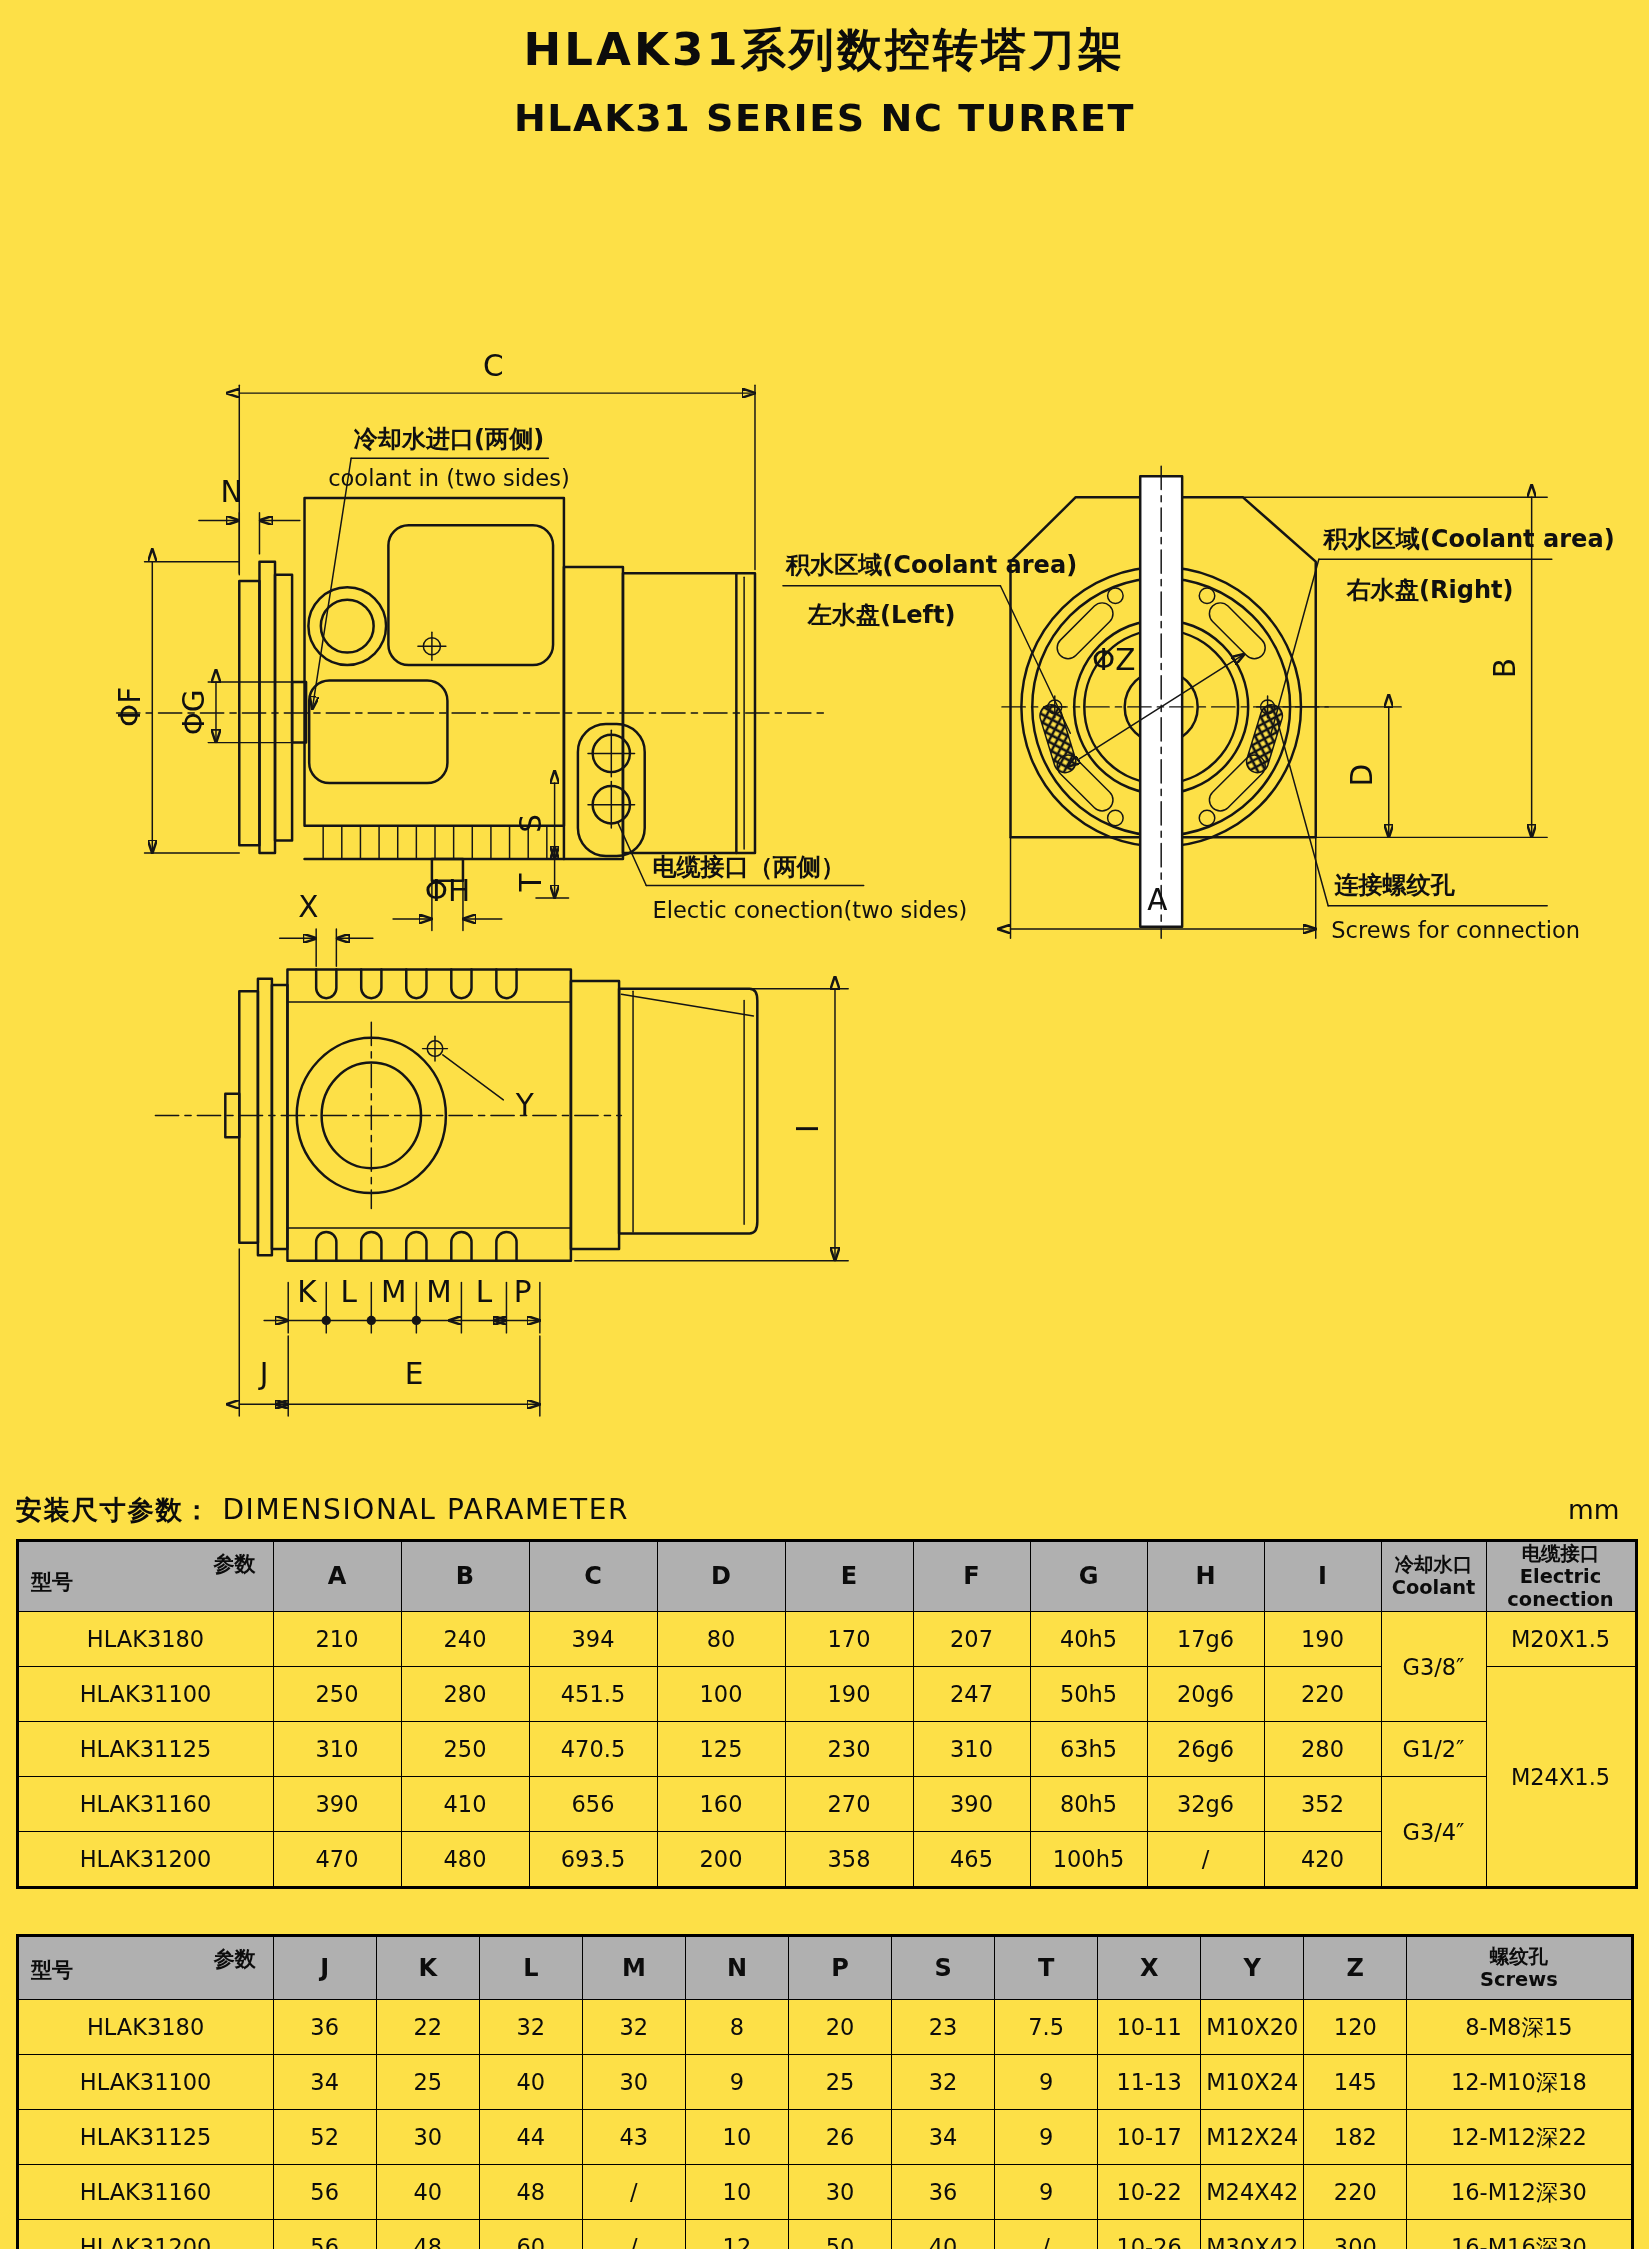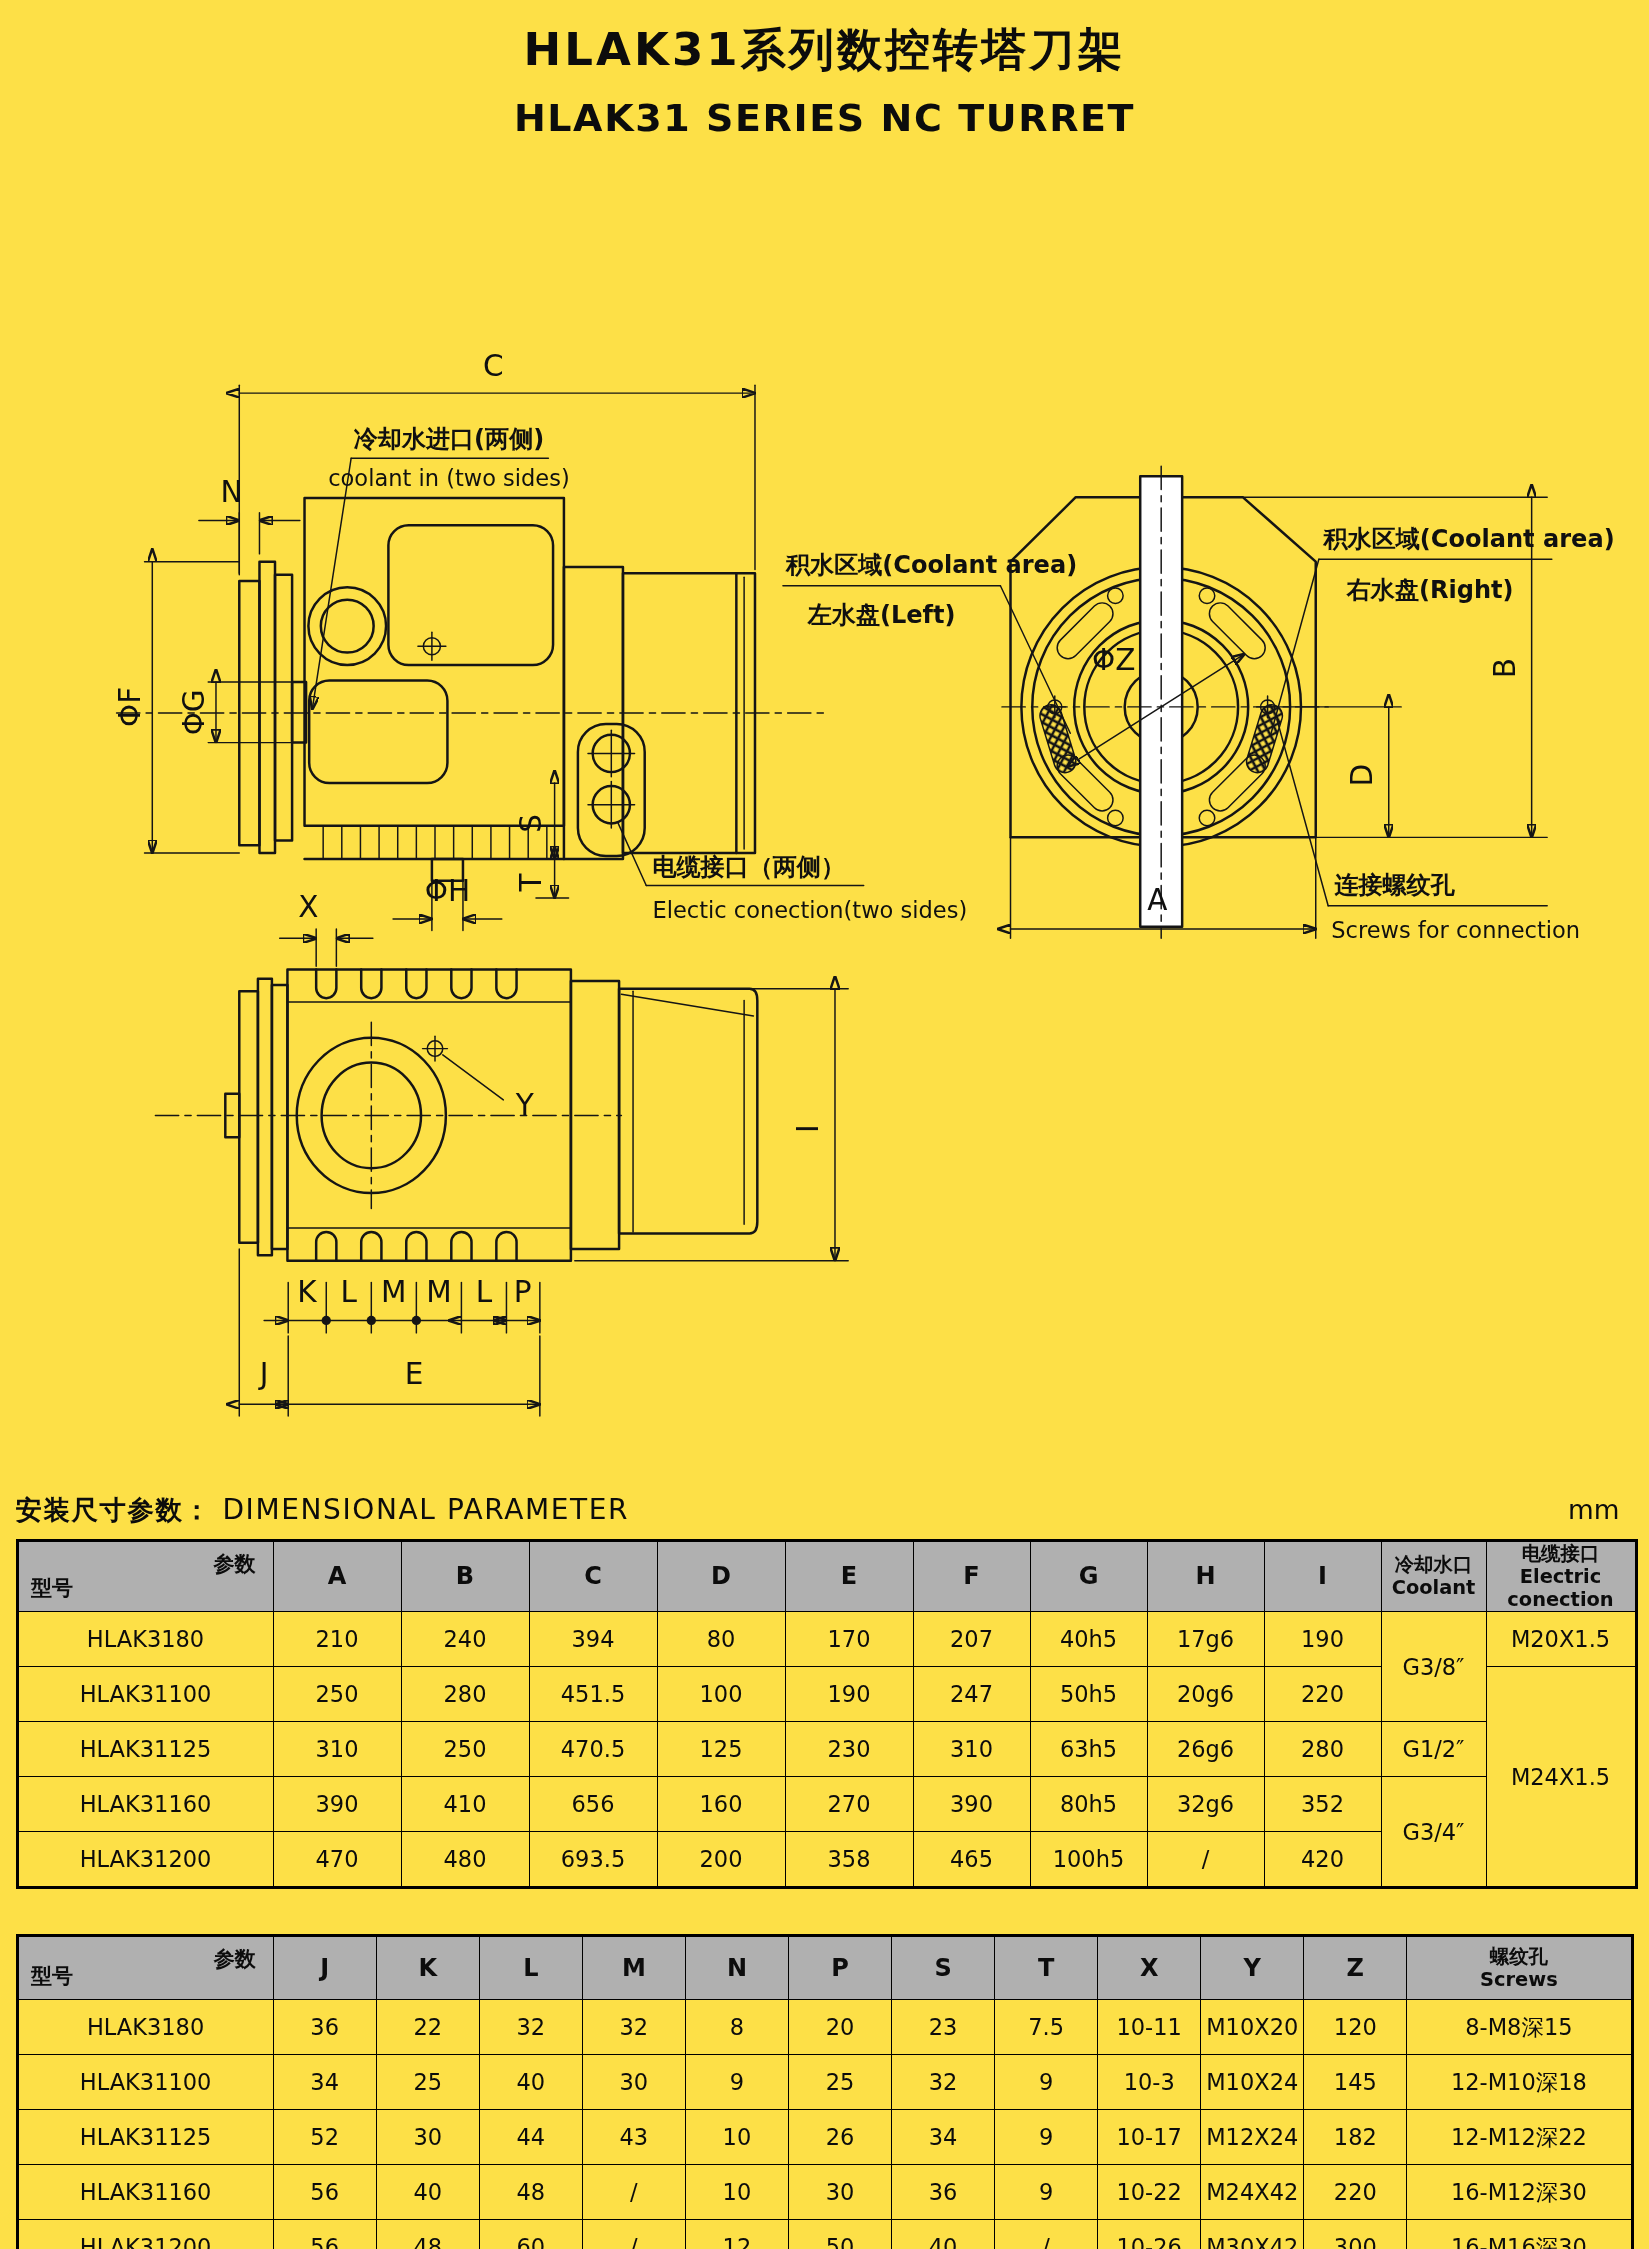--- a/index.html
+++ b/index.html
@@ -32,21 +32,21 @@
   table.t thead th{background:#b0b0b0;font-size:24px;font-weight:700;height:57px;}
   table.t .hs div{font-size:19.4px;font-weight:700;line-height:1.2;}
   table.t td{font-size:22.5px;height:54px;}
   table.t2 td{height:54px;}
   table.t2 thead th{height:62px;}
   td.model{font-size:22.5px;}
   th.diag{position:relative;background-color:#b0b0b0;
     background-image:linear-gradient(to bottom right,rgba(0,0,0,0) calc(50% - 1.6px),
       #000 calc(50% - 1.6px),#000 calc(50% + 1.6px),rgba(0,0,0,0) calc(50% + 1.6px));}
   th.diag .dg-top{position:absolute;top:8px;right:17px;font-size:21px;font-weight:700;}
-  th.diag .dg-bot{position:absolute;bottom:9px;left:12.4px;font-size:21px;font-weight:700;}
+  th.diag .dg-bot{position:absolute;bottom:15px;left:12.4px;font-size:21px;font-weight:700;}
 </style>
 </head>
 <body>
 
 <div class="page">
 
   <div class="title-zh">HLAK31系列数控转塔刀架</div>
   <div class="title-en">HLAK31 SERIES NC TURRET</div>
 
   <div class="drawing">
@@ -477,21 +477,21 @@
       <tr>
         <td class="model">HLAK31100</td>
         <td>34</td>
         <td>25</td>
         <td>40</td>
         <td>30</td>
         <td>9</td>
         <td>25</td>
         <td>32</td>
         <td>9</td>
-        <td>10-3</td>
+        <td>11-13</td>
         <td>M10X24</td>
         <td>145</td>
         <td>12-M10深18</td>
       </tr>
       <tr>
         <td class="model">HLAK31125</td>
         <td>52</td>
         <td>30</td>
         <td>44</td>
         <td>43</td>

